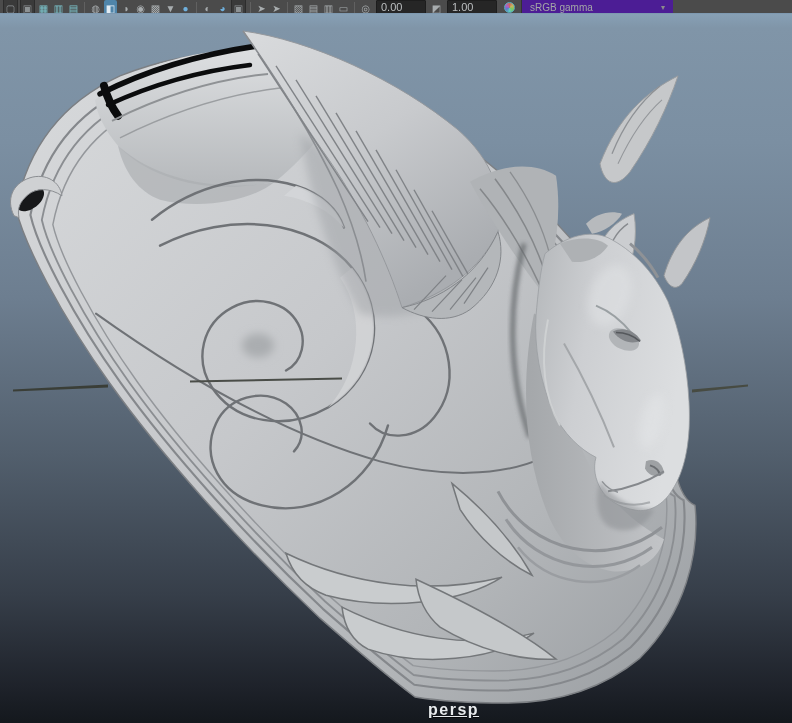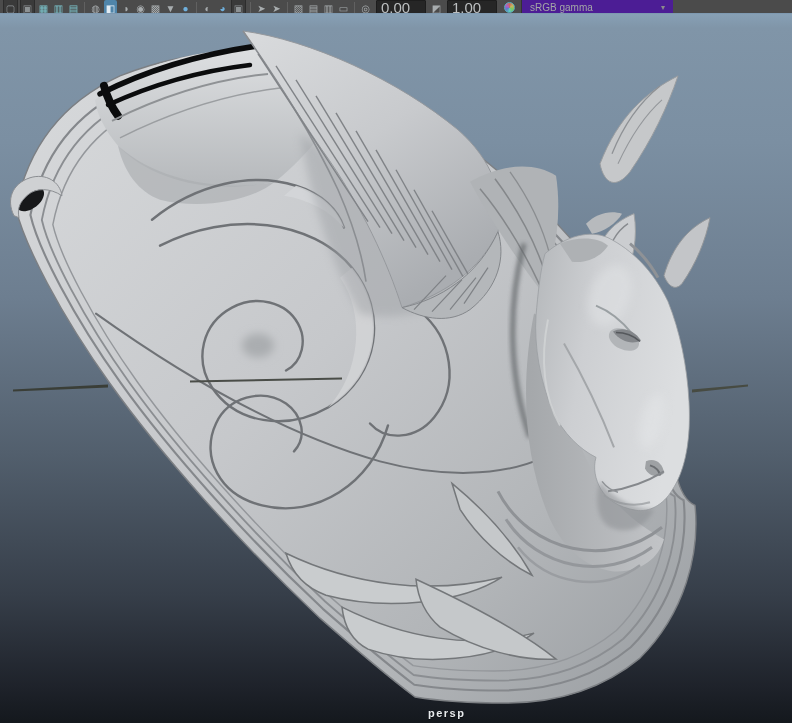--- a/index.html
+++ b/index.html
@@ -21,21 +21,21 @@
     transform:translateY(2px);cursor:default;user-select:none;
   }
   .tb-icon.teal{color:#7cc4cc;}
   .tb-icon.blue{color:#6fb0dd;}
   .tb-icon.active{background:#4f85aa;color:#e2ecf3;border-radius:2px;}
   .tb-icon.btn{background:#3a3a3a;border:1px solid #2d2d2d;border-bottom:none;color:#8d9294;}
   .tb-sep{flex:none;width:1px;height:12px;background:#616161;margin:0 3px;transform:translateY(1px);}
   .tb-field{
     flex:none;width:40px;height:12px;margin:0 3px;transform:translateY(1px);
     background:#262626;border:1px solid #1d1d1d;border-radius:1px;
-    color:#bcbfc0;font-size:15px;line-height:11px;padding:0 4px;
+    color:#bcbfc0;font-size:11px;line-height:11px;padding:0 4px;
     font-family:"Liberation Sans",sans-serif;
   }
   .cm-icon{
     flex:none;width:11px;height:11px;margin:0 4px;border-radius:50%;
     transform:translateY(0px);
     background:conic-gradient(#c96a5e,#c9b45e,#7ac95e,#5ec9c0,#5e7ac9,#b05ec9,#c96a5e);
     border:1.5px solid #59aebd;box-sizing:border-box;
   }
   .view-transform{
     flex:none;width:152px;height:13px;margin:0 2px;
@@ -48,22 +48,22 @@
   .tb-spacer{flex:1;}
   
   .viewport{
     position:absolute;top:14px;left:0;right:0;bottom:0;
     background:linear-gradient(#87a0b5 0%,#8095a8 2%,#7b8fa2 18%,#6d7e90 40%,
                                #525f6d 62%,#363e49 82%,#1e222a 95%,#14181d 100%);
   }
   .viewport svg{position:absolute;top:0;left:0;width:100%;height:100%;display:block;}
   .camera-label{
     position:absolute;left:428px;bottom:4px;
-    color:#e8ebed;font-size:11px;font-weight:bold;letter-spacing:1.5px;
-    text-shadow:0 1px 1px rgba(0,0,0,.6);user-select:none;
+    color:#e8ebed;font-size:16px;font-weight:bold;letter-spacing:1.5px;
+    text-shadow:0 1px 1px rgba(0,0,0,.6);user-select:none;text-decoration:underline;
   }
 </style>
 </head>
 <body>
 
 <div class="toolbar">
   <span style="display:flex;align-items:flex-end;">
       <span class="tb-icon btn">▢</span>
       <span class="tb-icon btn">▣</span>
       <span class="tb-icon teal">▦</span>

